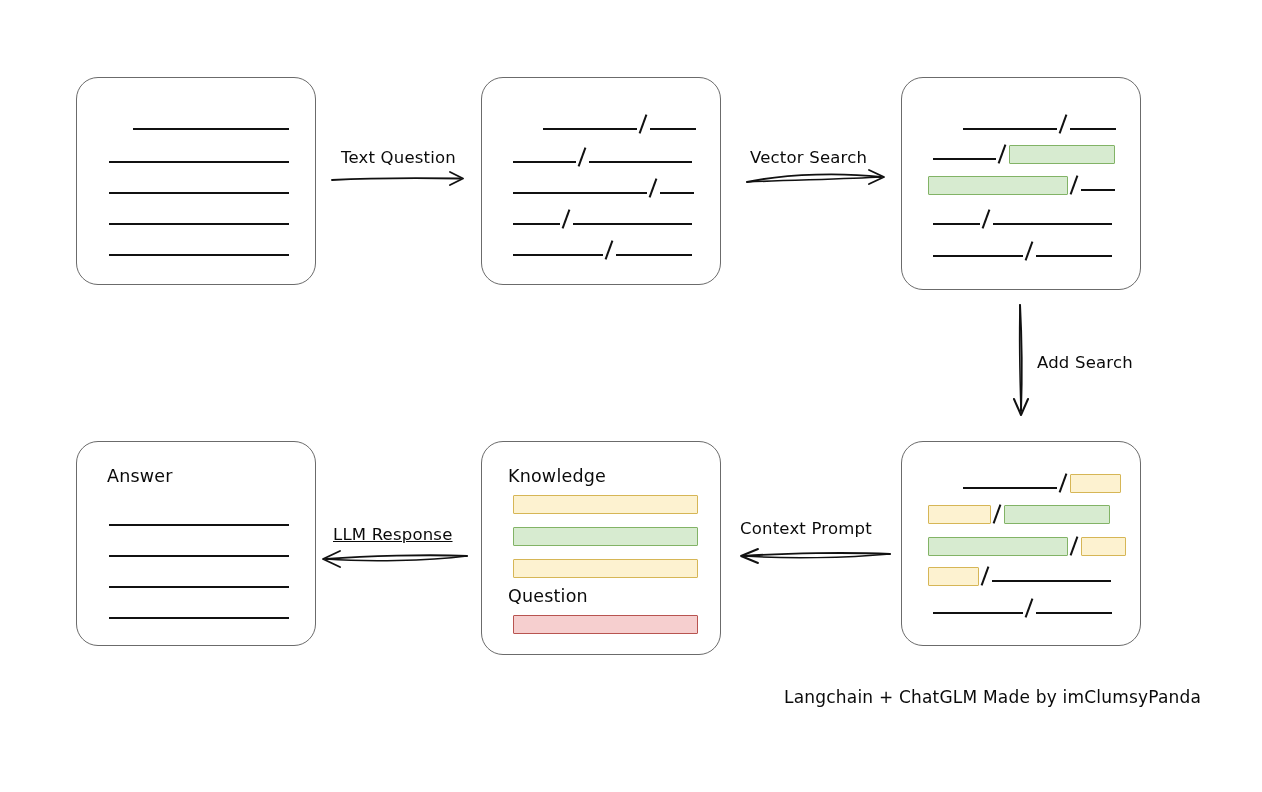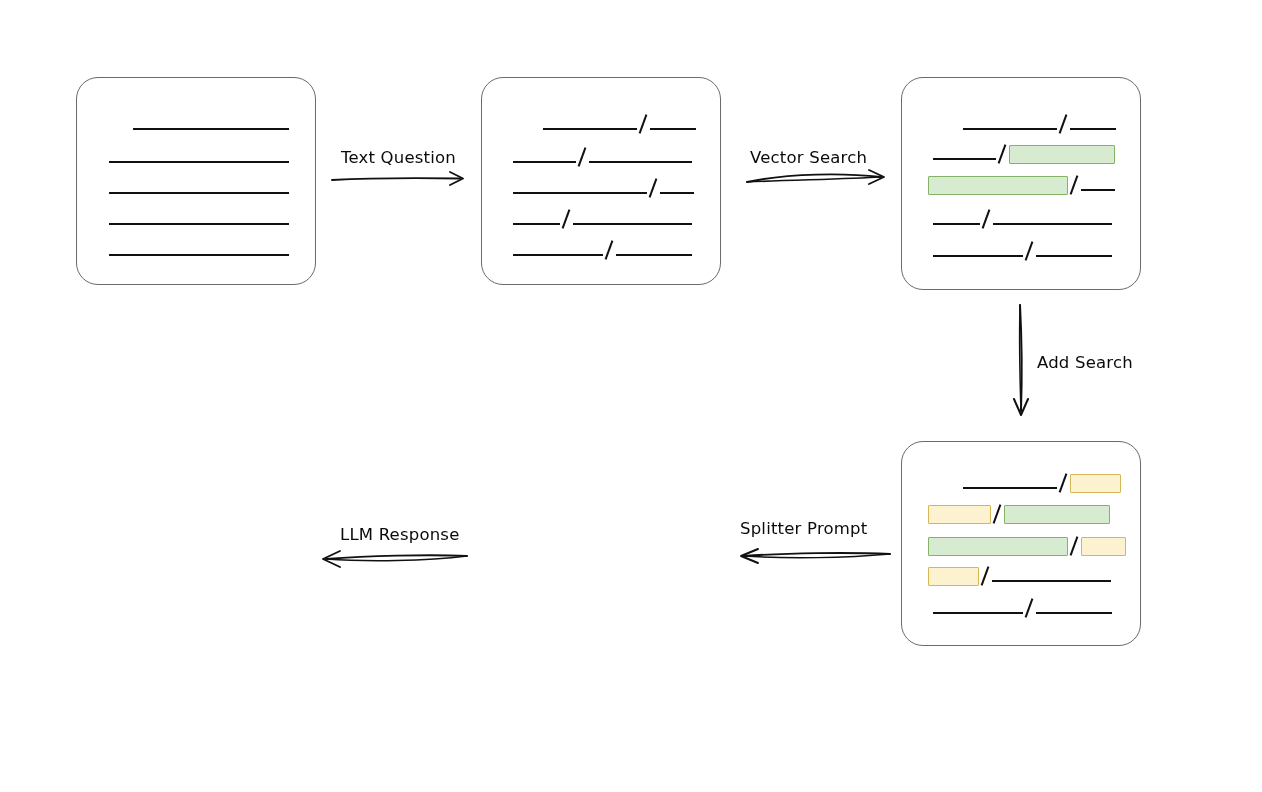--- a/index.html
+++ b/index.html
@@ -237,21 +237,66 @@
       </div>
       <div class="row" style="top:156px;">
         <span class="gap" style="width:31px"></span>
           <span class="seg rule" style="width:90px"></span>
           <span class="slash"></span>
           <span class="seg rule" style="width:76px"></span>
       </div>
     </div>
   </div>
 
-
+  <div class="box" style="left:481px; top:441px; width:240px; height:214px;">
+    <div class="box-title hand" style="left:26px; top:24px;">Knowledge</div>
+    <div class="lines">
+      <div class="row" style="top:52px;">
+        <span class="gap" style="width:31px"></span>
+          <span class="chip yellow" style="width:185px"></span>
+      </div>
+      <div class="row" style="top:84px;">
+        <span class="gap" style="width:31px"></span>
+          <span class="chip green" style="width:185px"></span>
+      </div>
+      <div class="row" style="top:116px;">
+        <span class="gap" style="width:31px"></span>
+          <span class="chip yellow" style="width:185px"></span>
+      </div>
+    </div>
+    <div class="box-title hand" style="left:26px; top:144px;">Question</div>
+    <div class="lines">
+      <div class="row" style="top:172px;">
+        <span class="gap" style="width:31px"></span>
+          <span class="chip red" style="width:185px"></span>
+      </div>
+    </div>
+  </div>
+
+  <div class="box" style="left:76px; top:441px; width:240px; height:205px;">
+    <div class="box-title hand" style="left:30px; top:24px;">Answer</div>
+    <div class="lines">
+      <div class="row" style="top:68px;">
+        <span class="gap" style="width:32px"></span>
+          <span class="seg rule" style="width:180px"></span>
+      </div>
+      <div class="row" style="top:99px;">
+        <span class="gap" style="width:32px"></span>
+          <span class="seg rule" style="width:180px"></span>
+      </div>
+      <div class="row" style="top:130px;">
+        <span class="gap" style="width:32px"></span>
+          <span class="seg rule" style="width:180px"></span>
+      </div>
+      <div class="row" style="top:161px;">
+        <span class="gap" style="width:32px"></span>
+          <span class="seg rule" style="width:180px"></span>
+      </div>
+    </div>
+  </div>
 
   <div class="arrow-label hand" style="left:341px; top:148px;">Text Question</div>
   <svg class="arrow-svg" style="left:330px; top:168px;" width="140" height="22" viewBox="0 0 140 22">
     <path d="M2,12 C40,10 96,10 130,10.5" stroke="#111111" stroke-width="1.9" fill="none" stroke-linecap="round"></path>
     <path d="M120,4 L133,10.5 L120,17" stroke="#111111" stroke-width="1.9" fill="none" stroke-linecap="round" stroke-linejoin="round"></path>
   </svg>
 
   <div class="arrow-label hand" style="left:750px; top:148px;">Vector Search</div>
   <svg class="arrow-svg" style="left:745px; top:166px;" width="145" height="24" viewBox="0 0 145 24">
     <path d="M2,16 C44,7 100,7 136,11" stroke="#111111" stroke-width="1.9" fill="none" stroke-linecap="round"></path>
@@ -259,28 +304,29 @@
     <path d="M124,4 L139,11 L124,18" stroke="#111111" stroke-width="1.9" fill="none" stroke-linecap="round" stroke-linejoin="round"></path>
   </svg>
 
   <div class="arrow-label hand" style="left:1037px; top:353px;">Add Search</div>
   <svg class="arrow-svg" style="left:1010px; top:303px;" width="26" height="120" viewBox="0 0 26 120">
     <path d="M10,2 C12,40 12,78 11,108" stroke="#111111" stroke-width="2" fill="none" stroke-linecap="round"></path>
     <path d="M10,2 C9,40 10,78 11,108" stroke="#111111" stroke-width="1.5" fill="none" stroke-linecap="round"></path>
     <path d="M4,96 L11,112 L18,96" stroke="#111111" stroke-width="2" fill="none" stroke-linecap="round" stroke-linejoin="round"></path>
   </svg>
 
-  <div class="arrow-label hand" style="left:740px; top:519px;">Splitter Prompt</div>
+  <div class="arrow-label hand" style="left:740px; top:519px;">Context Prompt</div>
   <svg class="arrow-svg" style="left:738px; top:545px;" width="155" height="24" viewBox="0 0 155 24">
     <path d="M152,9 C110,7 48,8 6,11" stroke="#111111" stroke-width="1.9" fill="none" stroke-linecap="round"></path>
     <path d="M152,9 C108,13 50,14 6,11" stroke="#111111" stroke-width="1.5" fill="none" stroke-linecap="round"></path>
     <path d="M20,4 L3,11 L20,18" stroke="#111111" stroke-width="1.9" fill="none" stroke-linecap="round" stroke-linejoin="round"></path>
   </svg>
 
-  <div class="arrow-label hand" style="left:340px; top:525px;">LLM Response</div>
+  <div class="arrow-label hand" style="left:333px; top:525px;text-decoration:underline;">LLM Response</div>
   <svg class="arrow-svg" style="left:320px; top:548px;" width="150" height="24" viewBox="0 0 150 24">
     <path d="M147,8 C108,6 46,8 6,11" stroke="#111111" stroke-width="1.9" fill="none" stroke-linecap="round"></path>
     <path d="M147,8 C106,13 48,14 6,11" stroke="#111111" stroke-width="1.5" fill="none" stroke-linecap="round"></path>
     <path d="M20,3 L3,11 L20,19" stroke="#111111" stroke-width="1.9" fill="none" stroke-linecap="round" stroke-linejoin="round"></path>
   </svg>
 
+  <div class="caption hand" style="left:784px; top:687px;">Langchain + ChatGLM Made by imClumsyPanda</div>
 
 </div>
 
 </body></html>

